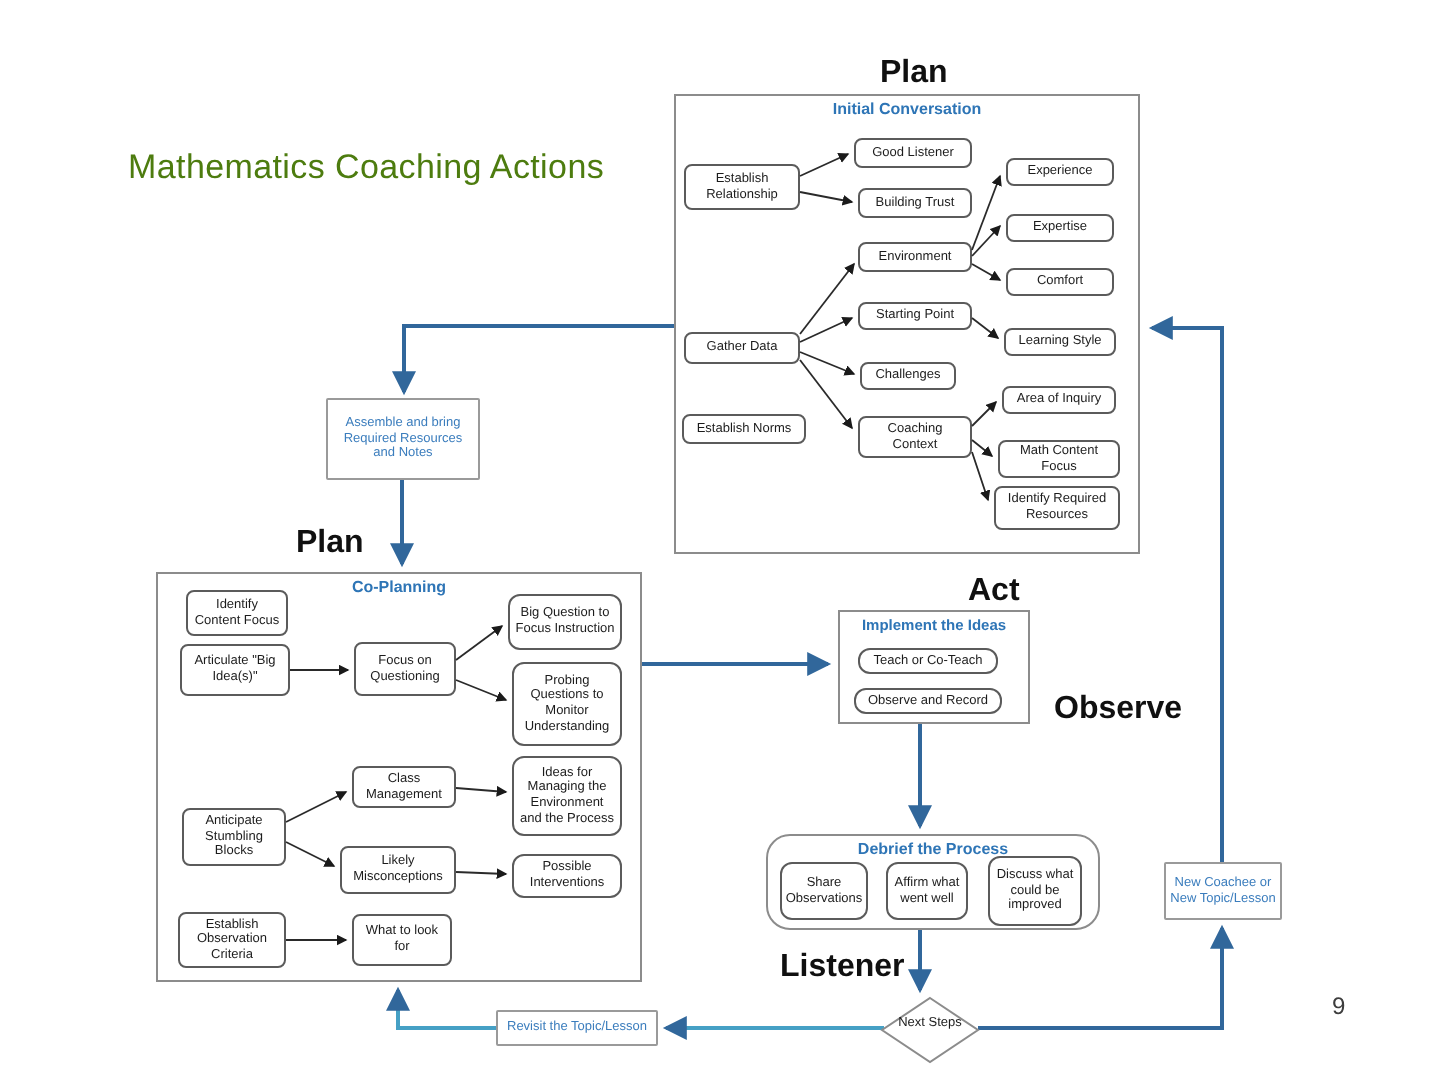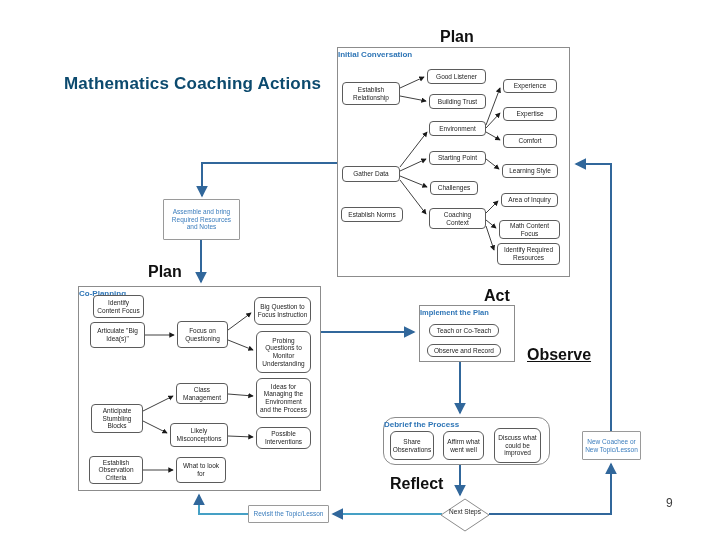--- a/index.html
+++ b/index.html
@@ -1,40 +1,40 @@
 <!DOCTYPE html>
 <html><head>
 <meta charset="utf-8">
 <style>
   html,body{margin:0;padding:0;}
   body{width:720px;height:540px;background:#fff;font-family:"Liberation Sans",sans-serif;position:relative;overflow:hidden;}
   .canvas{position:absolute;left:0;top:0;width:720px;height:540px;background:#fff;}
-  .main-title{position:absolute;left:64px;top:74px;font-size:17px;font-weight:bold;color:#0c4a6e;letter-spacing:.2px;}
+  .main-title{position:absolute;left:64px;top:74px;font-size:17px;font-weight:normal;color:#4d7c0f;letter-spacing:.2px;}
   .phase{position:absolute;font-size:16px;font-weight:bold;color:#101010;}
   .group{position:absolute;border:1px solid #8c8c8c;box-sizing:border-box;background:transparent;}
   .group.rounded{border-radius:12px;}
-  .group-title{position:absolute;left:0;top:2px;width:100%;font-size:8px;font-weight:bold;color:#2e75b6;}
+  .group-title{position:absolute;left:0;top:2px;width:100%;text-align:center;font-size:8px;font-weight:bold;color:#2e75b6;}
   .node{position:absolute;background:#fff;border:1px solid #5b5b5b;border-radius:4px;display:flex;align-items:center;justify-content:center;text-align:center;font-size:6.5px;line-height:1.18;color:#1c1c1c;box-sizing:border-box;padding:1px 2px;}
   .node.pill{border-radius:6px;}
   .node.blue{color:#3b7dbd;border:1px solid #9a9a9a;border-radius:1px;}
   .diamond-label{position:absolute;font-size:6.5px;line-height:1.2;color:#1c1c1c;text-align:center;}
   .page-number{position:absolute;left:666px;top:496px;font-size:12px;color:#3d3d3d;}
   svg{position:absolute;left:0;top:0;pointer-events:none;}
 </style>
 </head>
 <body>
 
 <div class="canvas">
 
   <div class="main-title">Mathematics Coaching Actions</div>
   <div class="phase" style="left:440px;top:28px;">Plan</div>
   <div class="phase" style="left:148px;top:263px;">Plan</div>
   <div class="phase" style="left:451px;top:287px;margin-left:33px;">Act</div>
-  <div class="phase" style="left:527px;top:346px;text-decoration:underline;">Observe</div>
-  <div class="phase" style="left:390px;top:475px;">Reflect</div>
+  <div class="phase" style="left:527px;top:346px;">Observe</div>
+  <div class="phase" style="left:390px;top:475px;">Listener</div>
 
   <div class="group" style="left:337px;top:47px;width:233px;height:230px;">
     <div class="group-title">Initial Conversation</div>
   </div>
   <div class="node" style="left:342px;top:82px;width:58px;height:23px;">Establish Relationship</div>
   <div class="node" style="left:427px;top:69px;width:59px;height:15px;">Good Listener</div>
   <div class="node" style="left:429px;top:94px;width:57px;height:15px;">Building Trust</div>
   <div class="node" style="left:429px;top:121px;width:57px;height:15px;">Environment</div>
   <div class="node" style="left:503px;top:79px;width:54px;height:14px;">Experience</div>
   <div class="node" style="left:503px;top:107px;width:54px;height:14px;">Expertise</div>
@@ -61,21 +61,21 @@
   <div class="node pill" style="left:256px;top:331px;width:55px;height:42px;">Probing Questions to Monitor Understanding</div>
   <div class="node" style="left:176px;top:383px;width:52px;height:21px;">Class Management</div>
   <div class="node pill" style="left:256px;top:378px;width:55px;height:40px;">Ideas for Managing the Environment and the Process</div>
   <div class="node" style="left:91px;top:404px;width:52px;height:29px;">Anticipate Stumbling Blocks</div>
   <div class="node" style="left:170px;top:423px;width:58px;height:24px;">Likely Misconceptions</div>
   <div class="node pill" style="left:256px;top:427px;width:55px;height:22px;">Possible Interventions</div>
   <div class="node" style="left:89px;top:456px;width:54px;height:28px;">Establish Observation Criteria</div>
   <div class="node" style="left:176px;top:457px;width:50px;height:26px;">What to look for</div>
 
   <div class="group" style="left:419px;top:305px;width:96px;height:57px;">
-    <div class="group-title" style="font-size:7.5px;">Implement the Plan</div>
+    <div class="group-title" style="font-size:7.5px;">Implement the Ideas</div>
   </div>
   <div class="node pill" style="left:429px;top:324px;width:70px;height:13px;">Teach or Co-Teach</div>
   <div class="node pill" style="left:427px;top:344px;width:74px;height:13px;">Observe and Record</div>
 
   <div class="group rounded" style="left:383px;top:417px;width:167px;height:48px;">
     <div class="group-title" style="font-size:8px;">Debrief the Process</div>
   </div>
   <div class="node pill" style="left:390px;top:431px;width:44px;height:29px;">Share Observations</div>
   <div class="node pill" style="left:443px;top:431px;width:41px;height:29px;">Affirm what went well</div>
   <div class="node pill" style="left:494px;top:428px;width:47px;height:35px;">Discuss what could be improved</div>

